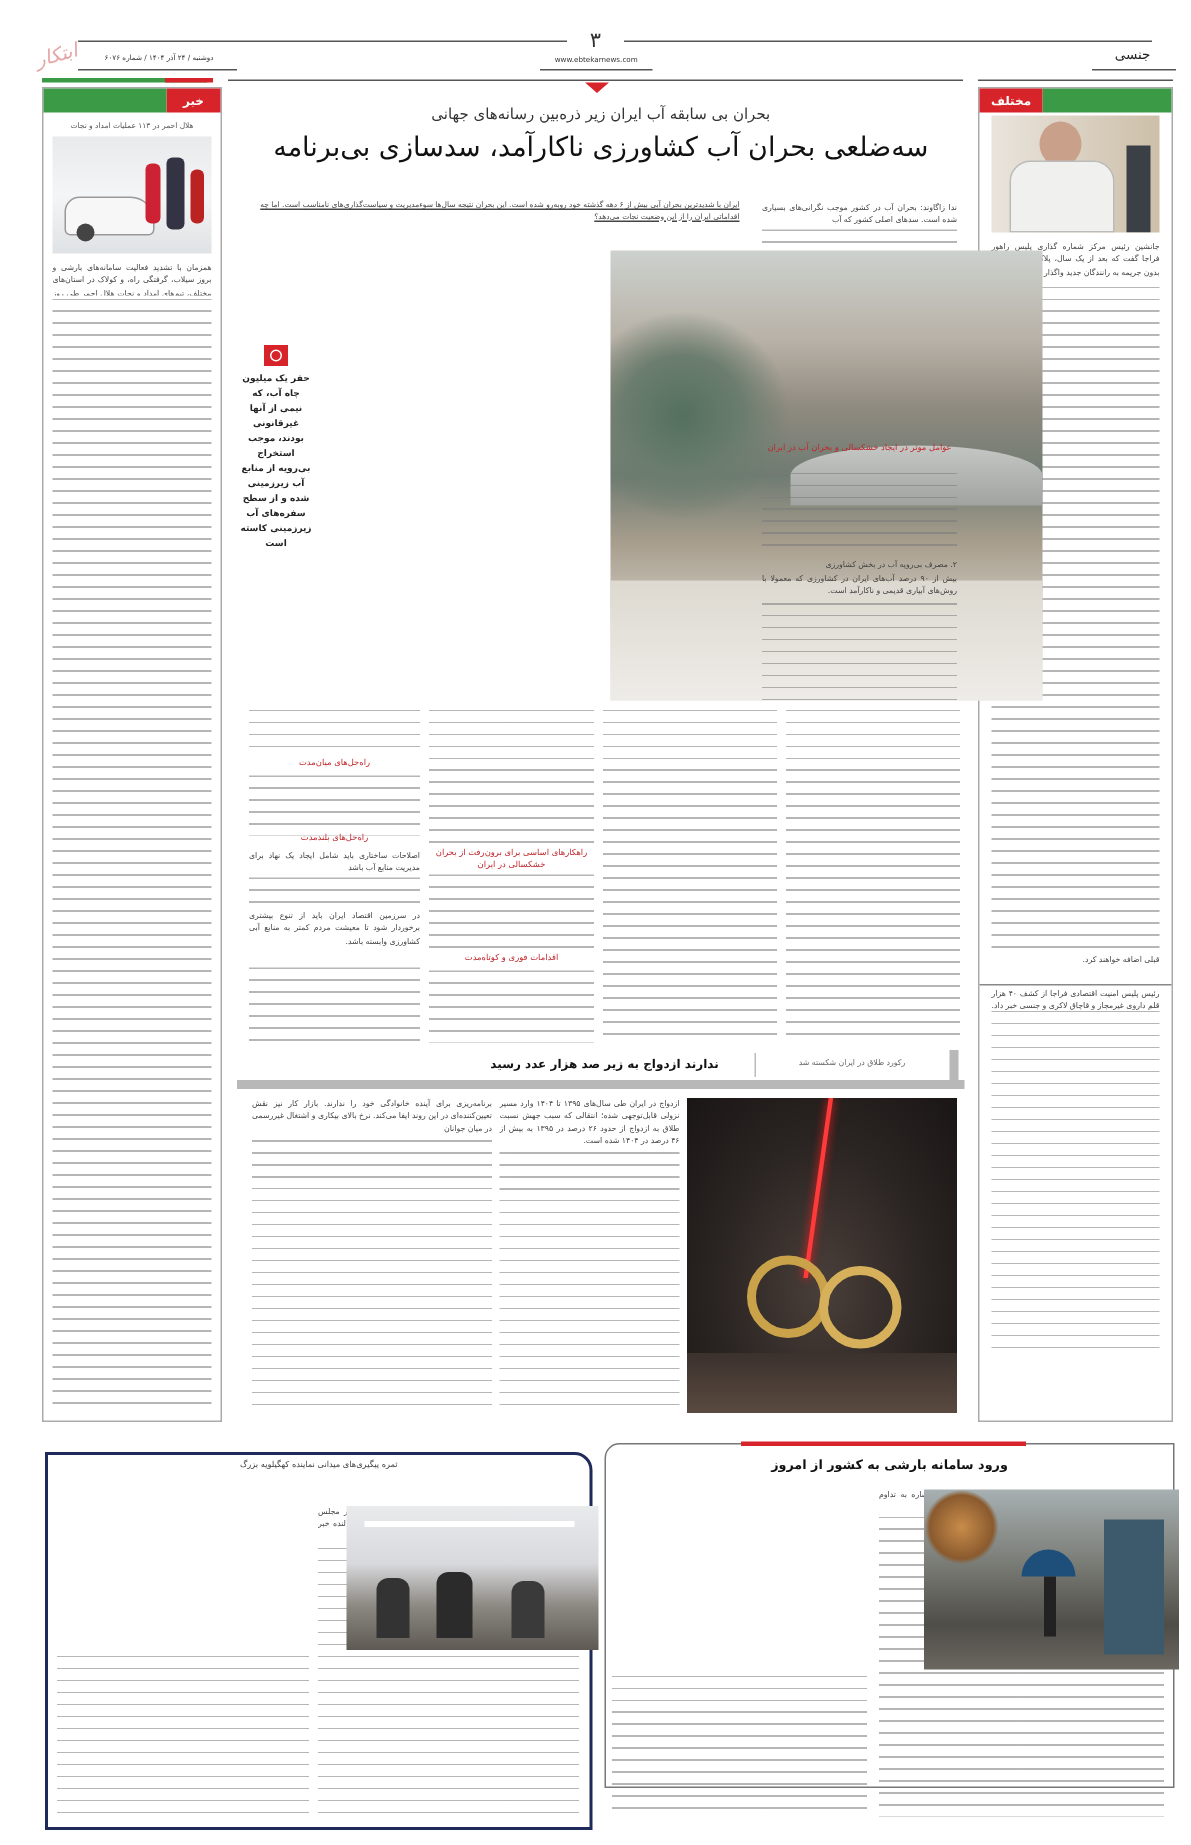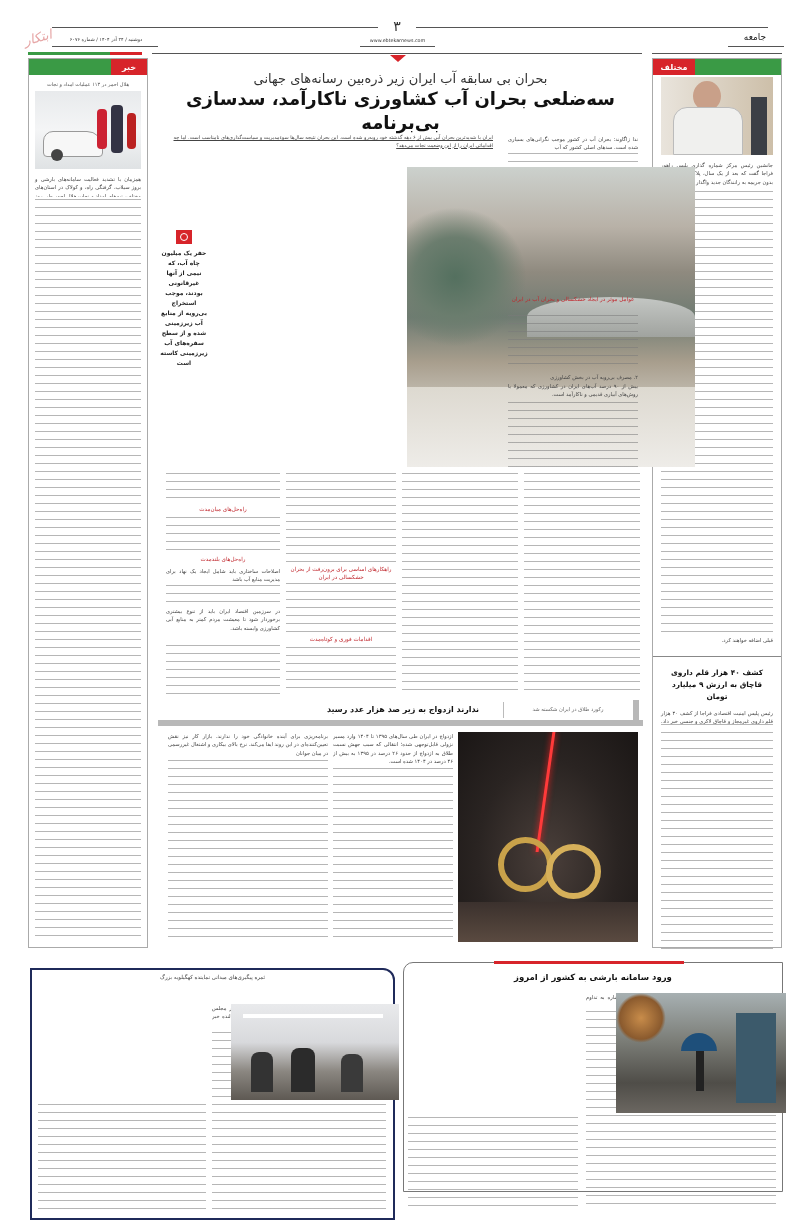--- a/index.html
+++ b/index.html
@@ -20,21 +20,21 @@
 <body>
 
 <div class="abs" style="left:0;top:0;width:794px;height:60px;">
   <div class="abs" style="left:20px;top:20px;width:36px;height:36px;color:#e6a6a6;font-family:'DejaVu Serif',serif;font-size:13px;font-style:italic;transform:rotate(-15deg);line-height:36px;text-align:center">ابتکار</div>
   <div class="abs hdr-line" style="left:52px;top:27px;width:716px"></div>
   <div class="abs" style="left:378px;top:18px;width:38px;text-align:center;font-size:14px;background:#fff;color:#333;font-family:'DejaVu Serif',serif">۳</div>
   <div class="abs" style="left:56px;top:37px;width:100px;font-size:4.8px;color:#333;text-align:center">دوشنبه / ۲۴ آذر ۱۴۰۴ / شماره ۶۰۷۶</div>
   <div class="abs hdr-line" style="left:52px;top:46px;width:106px"></div>
   <div class="abs" style="left:360px;top:38px;width:75px;font-size:4.8px;color:#333;text-align:center;direction:ltr">www.ebtekarnews.com</div>
   <div class="abs hdr-line" style="left:360px;top:46px;width:75px"></div>
-  <div class="abs" style="left:735px;top:32px;width:40px;font-size:9px;color:#222;text-align:center">جامعه</div>
+  <div class="abs" style="left:735px;top:32px;width:40px;font-size:9px;color:#222;text-align:center">جنسی</div>
   <div class="abs hdr-line" style="left:728px;top:46px;width:56px"></div>
 </div>
 
 <div class="abs" style="left:28px;top:52px;width:110px;height:3px;background:#3a9a45"></div>
 <div class="abs" style="left:110px;top:52px;width:32px;height:3px;background:#d7242a"></div>
 <div class="abs hdr-line" style="left:152px;top:53px;width:490px"></div>
 <div class="abs hdr-line" style="left:652px;top:53px;width:130px"></div>
 
 <div class="abs box" style="left:28px;top:58px;width:120px;height:890px;border-color:#aaa">
   <div class="sec-bar">
@@ -60,29 +60,28 @@
   </div>
   <div class="photo" style="margin:2px 8px;height:78px;background:linear-gradient(90deg,#e9e4dc,#cdbfa9);position:relative">
     <div style="position:absolute;left:32px;top:4px;width:28px;height:30px;border-radius:50%;background:#c9a089"></div>
     <div style="position:absolute;left:12px;top:30px;width:70px;height:48px;border-radius:14px 14px 0 0;background:#f0f0ee;border:1px solid #bbb"></div>
     <div style="position:absolute;left:90px;top:20px;width:16px;height:58px;background:#3b3f46"></div>
   </div>
   <div class="txt" style="padding:4px 8px;height:34px">جانشین رئیس مرکز شماره گذاری پلیس راهور فراجا گفت که بعد از یک سال، پلاک‌های فک شده بدون جریمه به رانندگان جدید واگذار می‌شود.</div>
   <div class="lines" style="margin:0 8px;height:445px"></div>
   <div class="txt" style="padding:0 8px;height:10px;text-align:right">قبلی اضافه خواهند کرد.</div>
   <div style="border-top:1px solid #888;margin-top:10px"></div>
-  <div class="title-bold" style="font-size:7.4px;line-height:12px;padding:10px 8px 4px">کشف ۴۰ هزار قلم داروی قاچاق به ارزش ۹ میلیارد تومان</div>
   <div class="txt" style="padding:2px 8px;height:17px">رئیس پلیس امنیت اقتصادی فراجا از کشف ۴۰ هزار قلم داروی غیرمجاز و قاچاق لاکری و جنسی خبر داد.</div>
   <div class="lines" style="margin:0 8px;height:225px"></div>
 </div>
 
 <div class="abs" style="left:158px;top:55px;width:485px;height:640px">
   <div class="abs" style="left:232px;top:0;width:0;height:0;border-left:8px solid transparent;border-right:8px solid transparent;border-top:7px solid #d7242a"></div>
-  <div class="abs" style="left:0;top:16px;width:485px;text-align:center;font-size:13px;color:#333">بحران بی سابقه آب ایران زیر ذره‌بین رسانه‌های جهانی</div>
-  <div class="abs title-bold" style="left:0;top:32px;width:485px;font-size:18px;line-height:24px;color:#111;font-weight:700">سه‌ضلعی بحران آب کشاورزی ناکارآمد، سدسازی بی‌برنامه</div>
+  <div class="abs" style="left:0;top:16px;width:485px;text-align:center;font-size:10px;color:#333">بحران بی سابقه آب ایران زیر ذره‌بین رسانه‌های جهانی</div>
+  <div class="abs title-bold" style="left:0;top:32px;width:485px;font-size:18px;line-height:24px;color:#111;font-weight:400">سه‌ضلعی بحران آب کشاورزی ناکارآمد، سدسازی بی‌برنامه</div>
   <div class="abs" style="left:10px;top:79px;width:325px;font-size:5px;line-height:7.5px;color:#444;text-decoration:underline;text-align:right">ایران با شدیدترین بحران آبی بیش از ۶ دهه گذشته خود روبه‌رو شده است. این بحران نتیجه سال‌ها سوءمدیریت و سیاست‌گذاری‌های نامناسب است. اما چه اقداماتی ایران را از این وضعیت نجات می‌دهد؟</div>
   <div class="abs txt" style="left:350px;top:80px;width:130px;height:16px">ندا زاگاوند: بحران آب در کشور موجب نگرانی‌های بسیاری شده است. سدهای اصلی کشور که آب</div>
   <div class="abs lines" style="left:350px;top:98px;width:130px;height:140px"></div>
 
   <div class="abs photo" style="left:52px;top:112px;width:288px;height:300px;background:linear-gradient(180deg,#ccd1cd 0%,#b8b1a7 20%,#8f8a7f 35%,#6f7b72 50%,#a89e8d 65%,#d5d2cb 85%,#e6e4df 100%);position:relative">
     <div style="position:absolute;left:0;top:40px;width:120px;height:140px;background:radial-gradient(ellipse at 40% 50%,#54705f 0%,#6b7d6e 40%,transparent 70%)"></div>
     <div style="position:absolute;left:120px;top:130px;width:168px;height:40px;background:linear-gradient(180deg,#c4c7c4,#a0a39f);border-radius:50% 50% 0 0"></div>
     <div style="position:absolute;left:0;top:220px;width:288px;height:80px;background:linear-gradient(180deg,#ddd9d0,#eeece8)"></div>
   </div>
 

